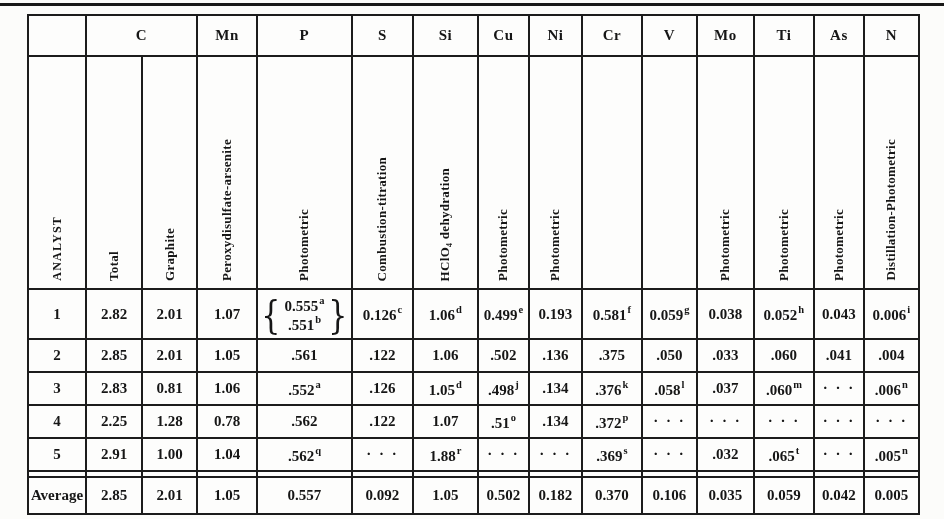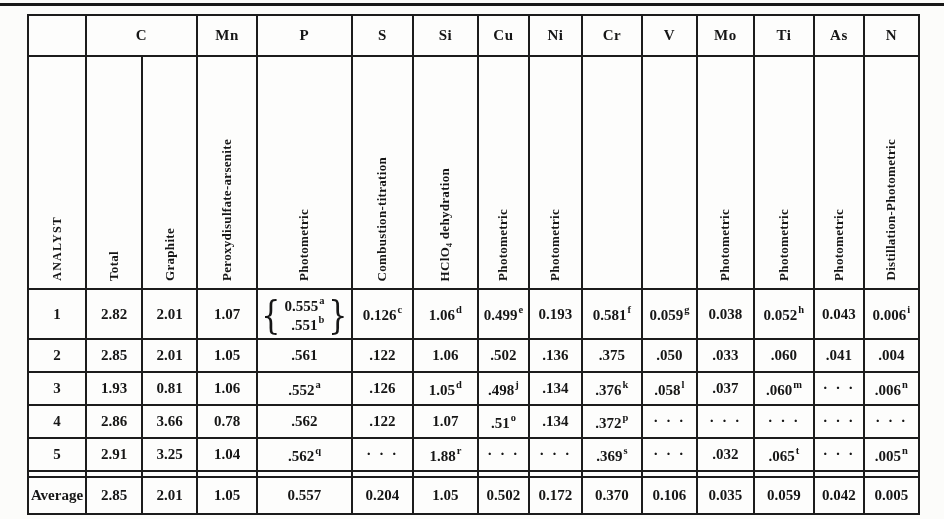--- a/index.html
+++ b/index.html
@@ -20,21 +20,21 @@
          font-size:13px;font-weight:700;letter-spacing:0.3px;}
   .vtext.analyst{font-size:12px;letter-spacing:1.2px;}
   tbody tr.datarow td{height:31px;}
   tbody tr.row-0 td{height:48px;}
   .sup{font-size:10.5px;vertical-align:7px;font-weight:600;padding-left:1px;}
   .dots{letter-spacing:2px;font-weight:700;}
   .brace-wrap{display:inline-flex;align-items:center;}
   .brace{font-size:40px;font-weight:400;line-height:0.85;transform:scaleX(0.75);
          font-family:"DejaVu Serif",serif;}
   .stack{display:inline-flex;flex-direction:column;line-height:1.08;margin:0 1px;}
-  .stack-line{white-space:nowrap;text-align:right;}
+  .stack-line{white-space:nowrap;}
   tr.spacer-row td{border-top:none;border-bottom:none;height:4px;}
   tr.avgrow td{height:35px;}
 </style>
 </head>
 <body>
 
 <div class="top-rule"></div>
 
 <div class="table-wrap">
   <table id="analysis-table">
@@ -187,56 +187,56 @@
           <td><span class="val">.136</span></td>
           <td><span class="val">.375</span></td>
           <td><span class="val">.050</span></td>
           <td><span class="val">.033</span></td>
           <td><span class="val">.060</span></td>
           <td><span class="val">.041</span></td>
           <td><span class="val">.004</span></td>
         </tr>
         <tr class="datarow row-2">
           <td><span>3</span></td>
-          <td><span class="val">1.93</span></td>
+          <td><span class="val">2.83</span></td>
           <td><span class="val">0.81</span></td>
           <td><span class="val">1.06</span></td>
           <td><span class="val">.552</span><span class="sup">a</span></td>
           <td><span class="val">.126</span></td>
           <td><span class="val">1.05</span><span class="sup">d</span></td>
           <td><span class="val">.498</span><span class="sup">j</span></td>
           <td><span class="val">.134</span></td>
           <td><span class="val">.376</span><span class="sup">k</span></td>
           <td><span class="val">.058</span><span class="sup">l</span></td>
           <td><span class="val">.037</span></td>
           <td><span class="val">.060</span><span class="sup">m</span></td>
           <td><span class="dots">· · ·</span></td>
           <td><span class="val">.006</span><span class="sup">n</span></td>
         </tr>
         <tr class="datarow row-3">
           <td><span>4</span></td>
-          <td><span class="val">2.86</span></td>
-          <td><span class="val">3.66</span></td>
+          <td><span class="val">2.25</span></td>
+          <td><span class="val">1.28</span></td>
           <td><span class="val">0.78</span></td>
           <td><span class="val">.562</span></td>
           <td><span class="val">.122</span></td>
           <td><span class="val">1.07</span></td>
           <td><span class="val">.51</span><span class="sup">o</span></td>
           <td><span class="val">.134</span></td>
           <td><span class="val">.372</span><span class="sup">p</span></td>
           <td><span class="dots">· · ·</span></td>
           <td><span class="dots">· · ·</span></td>
           <td><span class="dots">· · ·</span></td>
           <td><span class="dots">· · ·</span></td>
           <td><span class="dots">· · ·</span></td>
         </tr>
         <tr class="datarow row-4">
           <td><span>5</span></td>
           <td><span class="val">2.91</span></td>
-          <td><span class="val">3.25</span></td>
+          <td><span class="val">1.00</span></td>
           <td><span class="val">1.04</span></td>
           <td><span class="val">.562</span><span class="sup">q</span></td>
           <td><span class="dots">· · ·</span></td>
           <td><span class="val">1.88</span><span class="sup">r</span></td>
           <td><span class="dots">· · ·</span></td>
           <td><span class="dots">· · ·</span></td>
           <td><span class="val">.369</span><span class="sup">s</span></td>
           <td><span class="dots">· · ·</span></td>
           <td><span class="val">.032</span></td>
           <td><span class="val">.065</span><span class="sup">t</span></td>
@@ -259,24 +259,24 @@
           <td></td>
           <td></td>
           <td></td>
         </tr>
         <tr class="avgrow">
           <td><span>Average</span></td>
           <td><span class="val">2.85</span></td>
           <td><span class="val">2.01</span></td>
           <td><span class="val">1.05</span></td>
           <td><span class="val">0.557</span></td>
-          <td><span class="val">0.204</span></td>
+          <td><span class="val">0.092</span></td>
           <td><span class="val">1.05</span></td>
           <td><span class="val">0.502</span></td>
-          <td><span class="val">0.172</span></td>
+          <td><span class="val">0.182</span></td>
           <td><span class="val">0.370</span></td>
           <td><span class="val">0.106</span></td>
           <td><span class="val">0.035</span></td>
           <td><span class="val">0.059</span></td>
           <td><span class="val">0.042</span></td>
           <td><span class="val">0.005</span></td>
         </tr>
       </tbody>
   </table>
 </div>

